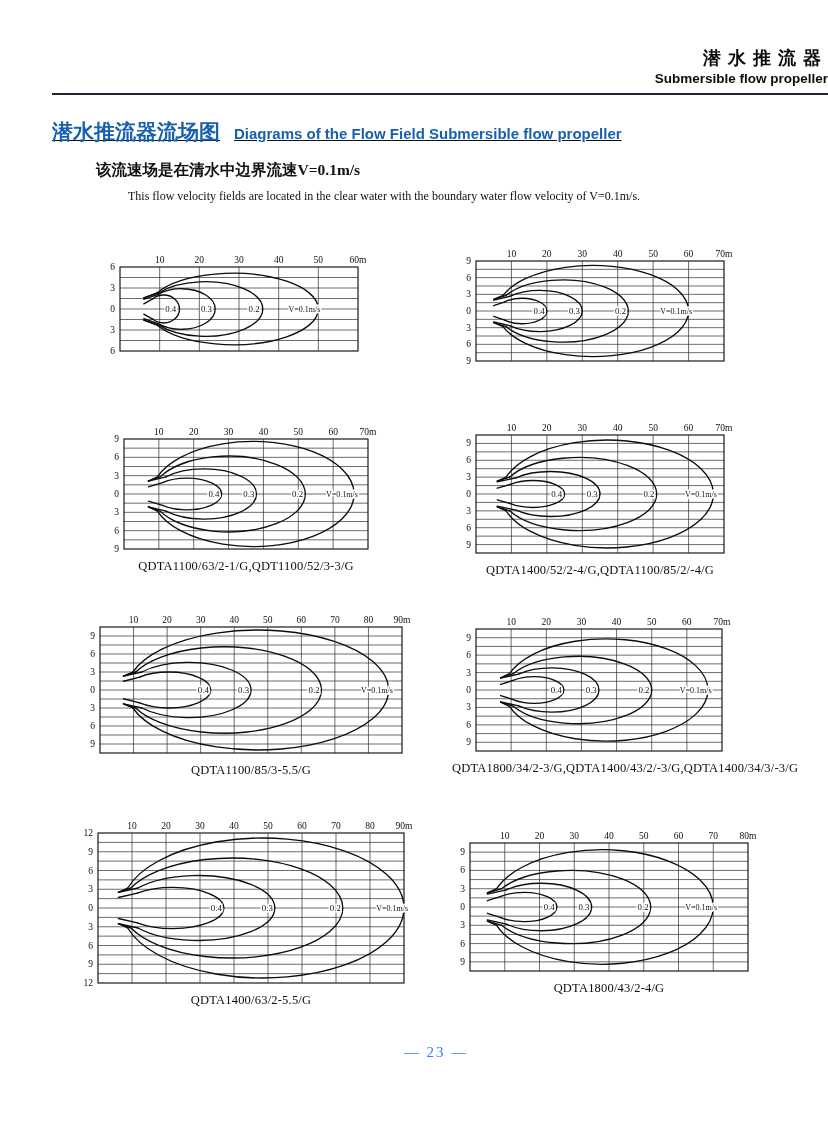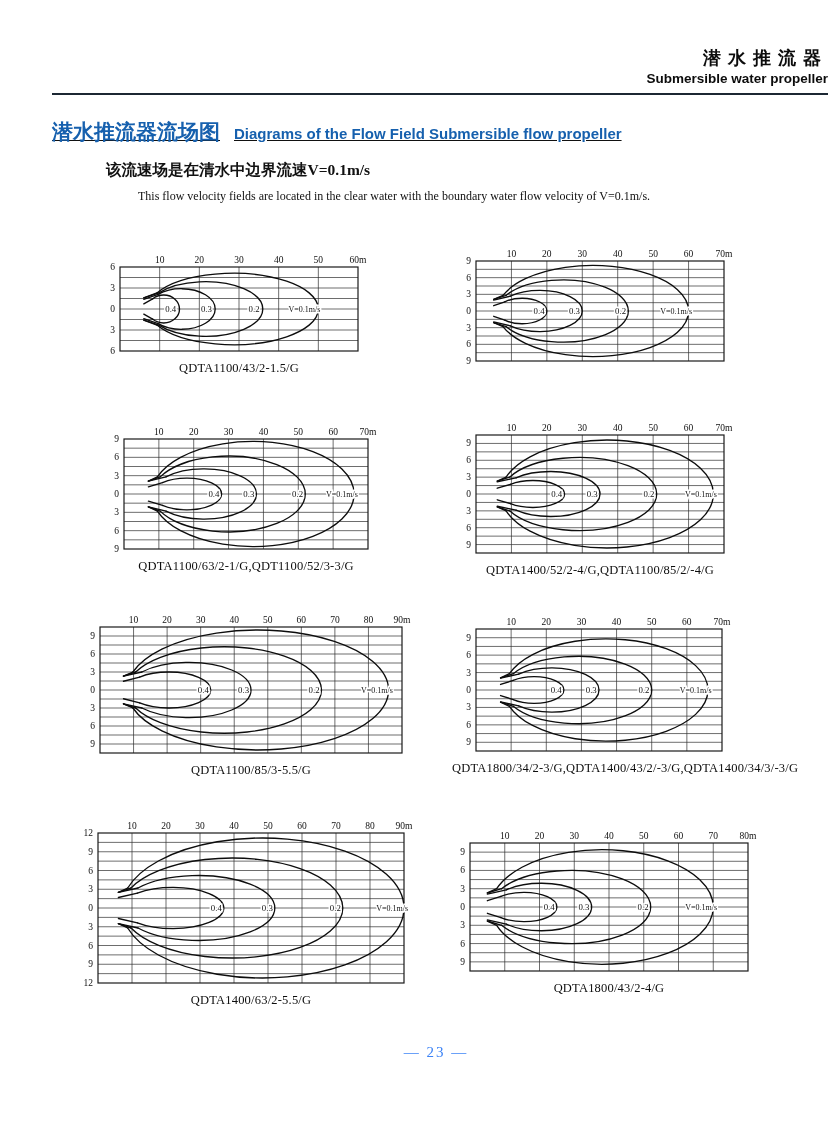--- a/index.html
+++ b/index.html
@@ -10,40 +10,40 @@
   #hdr .cn{font-family:"Liberation Serif", serif;font-weight:bold;font-size:18px;
            letter-spacing:7px;color:#0c0c0c;display:block;}
   #hdr .en{font-family:"Liberation Sans", sans-serif;font-weight:bold;font-size:13.5px;
            color:#0c0c0c;display:block;margin-top:1px;}
   #hdr-rule{position:absolute;left:52px;right:40px;top:93px;height:2px;background:#1c2733;}
   
   #sec-title{position:absolute;left:52px;top:118px;white-space:nowrap;text-decoration:underline;}
   #sec-title .cn{font-family:"Liberation Sans", sans-serif;font-weight:bold;font-size:21px;}
   #sec-title .en{font-family:"Liberation Sans", sans-serif;font-weight:bold;font-size:15px;margin-left:14px;}
   
-  #intro{position:absolute;left:106px;top:160px;}
+  #intro{position:absolute;left:96px;top:160px;}
   #intro .cn{font-weight:bold;font-size:15.5px;display:block;}
   #intro .en{font-weight:normal;font-size:12px;display:block;margin-top:8px;margin-left:32px;}
   
   .chart{position:absolute;}
   .chart .cap-row{display:flex;justify-content:center;margin-top:3px;}
   .chart .cap{font-size:12.5px;white-space:nowrap;color:#0d0d0d;letter-spacing:0.2px;}
   svg text{font-family:"Liberation Serif", serif;fill:#111;}
   
   #pageno{position:absolute;left:0;right:0;top:1044px;text-align:center;
           font-size:15px;letter-spacing:2px;color:#3b82f6;}
 </style>
 </head>
 <body>
 
 <div id="page">
 
   <div id="hdr">
     <span class="cn">潜水推流器</span>
-    <span class="en">Submersible water propeller</span>
+    <span class="en">Submersible flow propeller</span>
   </div>
   <div id="hdr-rule"></div>
 
   <div id="sec-title">
     <span class="cn" style="color: rgb(22, 96, 174);">潜水推流器流场图</span><span class="en" style="color: rgb(22, 96, 174);">Diagrams of the Flow Field Submersible flow propeller</span>
   </div>
 
   <div id="intro">
     <span class="cn">该流速场是在清水中边界流速V=0.1m/s</span>
     <span class="en">This flow velocity fields are located in the clear water with the boundary water flow velocity of  V=0.1m/s.</span>
@@ -88,23 +88,20 @@
           <path d="M 62.83 73.1 L 47.8 68.2"></path>
           <path d="M 60.93 40.9 A 85.28 35.70 0 1 1 60.93 73.1"></path>
           <path d="M 60.93 40.9 L 47.8 45.8"></path>
           <path d="M 60.93 73.1 L 47.8 68.2"></path>
         </g>
         <text x="74.77" y="60" text-anchor="middle" font-size="8.8" stroke="#fff" stroke-width="3" paint-order="stroke">0.4</text>
         <text x="110.47" y="60" text-anchor="middle" font-size="8.8" stroke="#fff" stroke-width="3" paint-order="stroke">0.3</text>
         <text x="158.07" y="60" text-anchor="middle" font-size="8.8" stroke="#fff" stroke-width="3" paint-order="stroke">0.2</text>
         <text x="208.45" y="60" text-anchor="middle" font-size="8" stroke="#fff" stroke-width="3" paint-order="stroke">V=0.1m/s</text>
       </svg>
-    <div class="cap-row">
-        <span class="cap">QDTA1100/43/2-1.5/G</span>
-      </div>
   </div>
   <div class="chart" style="left:452px; top:246px;"><svg width="296" height="118">
         <g stroke="#2e2e2e" stroke-width="0.7">
           <line x1="59.43" y1="15" x2="59.43" y2="115"></line>
           <line x1="94.86" y1="15" x2="94.86" y2="115"></line>
           <line x1="130.29" y1="15" x2="130.29" y2="115"></line>
           <line x1="165.71" y1="15" x2="165.71" y2="115"></line>
           <line x1="201.14" y1="15" x2="201.14" y2="115"></line>
           <line x1="236.57" y1="15" x2="236.57" y2="115"></line>
           <line x1="24" y1="106.67" x2="272" y2="106.67"></line>

